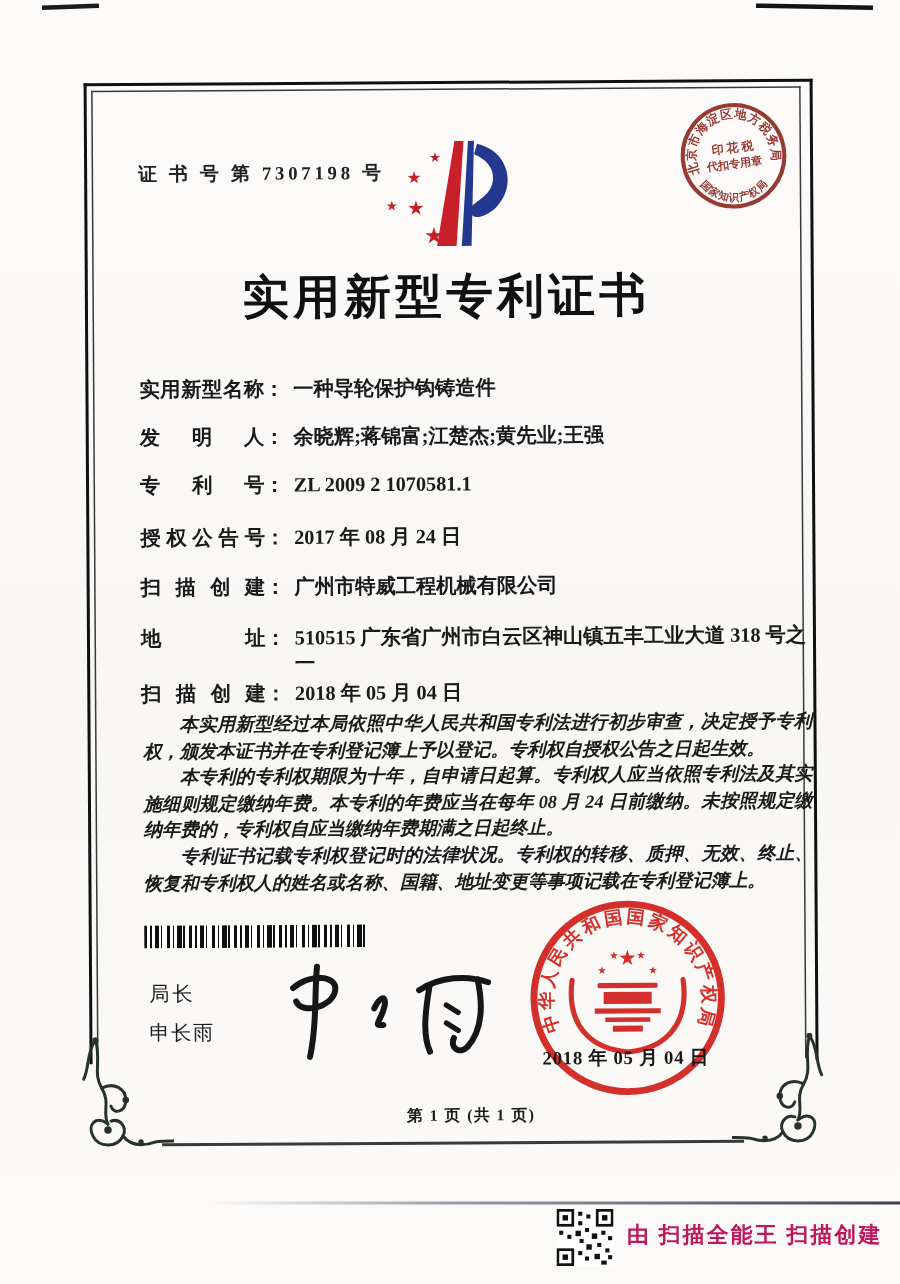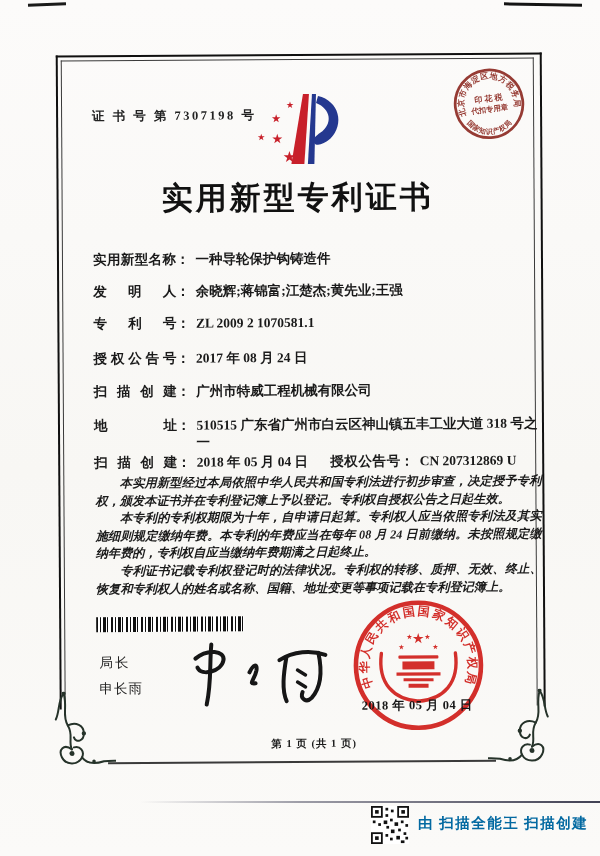--- a/index.html
+++ b/index.html
@@ -48,21 +48,21 @@
   
   .director-label{left:98px;top:653px;font-size:13.5px;font-weight:400;letter-spacing:2px;}
   .director-name{left:98px;top:679px;font-size:13.5px;font-weight:400;letter-spacing:1px;}
   .signature-svg{left:182px;top:638px;width:160px;height:78px;}
   
   .big-seal{left:351px;top:600px;width:132px;height:132px;mix-blend-mode:multiply;opacity:.93;}
   .seal-date{left:360px;top:698px;font-size:12.5px;font-weight:700;color:#171717;letter-spacing:.5px;z-index:5;}
   .page-info{left:225px;top:737px;width:130px;text-align:right;font-size:10.5px;font-weight:600;letter-spacing:1px;}
   
   .qr{left:371px;top:806px;width:38px;height:38px;}
-  .qr-caption{left:418px;top:814px;font-size:14.5px;font-weight:600;color:#0369a1;letter-spacing:1.5px;}
+  .qr-caption{left:418px;top:814px;font-size:14.5px;font-weight:600;color:#be185d;letter-spacing:1.5px;}
   svg text{font-family:"Liberation Serif","DejaVu Serif",serif;}
 </style>
 </head>
 <body>
 
 <div class="abs artifact-top-left"></div>
 <div class="abs artifact-top-right"></div>
 <div class="abs scan-bottom-edge"></div>
 
 <div id="sheet" class="abs">
@@ -151,23 +151,20 @@
       <span class="flabel">授权公告号</span><span class="fcolon">：</span><span class="fvalue">2017 年 08 月 24 日</span>
     </div>
     <div class="frow" style="top:132px">
       <span class="flabel">扫描创建</span><span class="fcolon">：</span><span class="fvalue">广州市特威工程机械有限公司</span>
     </div>
     <div class="frow" style="top:166px">
       <span class="flabel">地址</span><span class="fcolon">：</span><span class="fvalue">510515 广东省广州市白云区神山镇五丰工业大道 318 号之一</span>
     </div>
     <div class="frow" style="top:203px">
       <span class="flabel">扫描创建</span><span class="fcolon">：</span><span class="fvalue">2018 年 05 月 04 日</span>
-      <span class="grant-no">
-        <span class="flabel">授权公告号</span><span class="fcolon">：</span><span class="fvalue">CN 207312869 U</span>
-      </span>
     </div>
   </div>
 
   <div class="abs paras">
     <p>本实用新型经过本局依照中华人民共和国专利法进行初步审查，决定授予专利权，颁发本证书并在专利登记簿上予以登记。专利权自授权公告之日起生效。</p>
     <p>本专利的专利权期限为十年，自申请日起算。专利权人应当依照专利法及其实施细则规定缴纳年费。本专利的年费应当在每年 08 月 24 日前缴纳。未按照规定缴纳年费的，专利权自应当缴纳年费期满之日起终止。</p>
     <p>专利证书记载专利权登记时的法律状况。专利权的转移、质押、无效、终止、恢复和专利权人的姓名或名称、国籍、地址变更等事项记载在专利登记簿上。</p>
   </div>
 
   <div class="abs barcode"></div>

